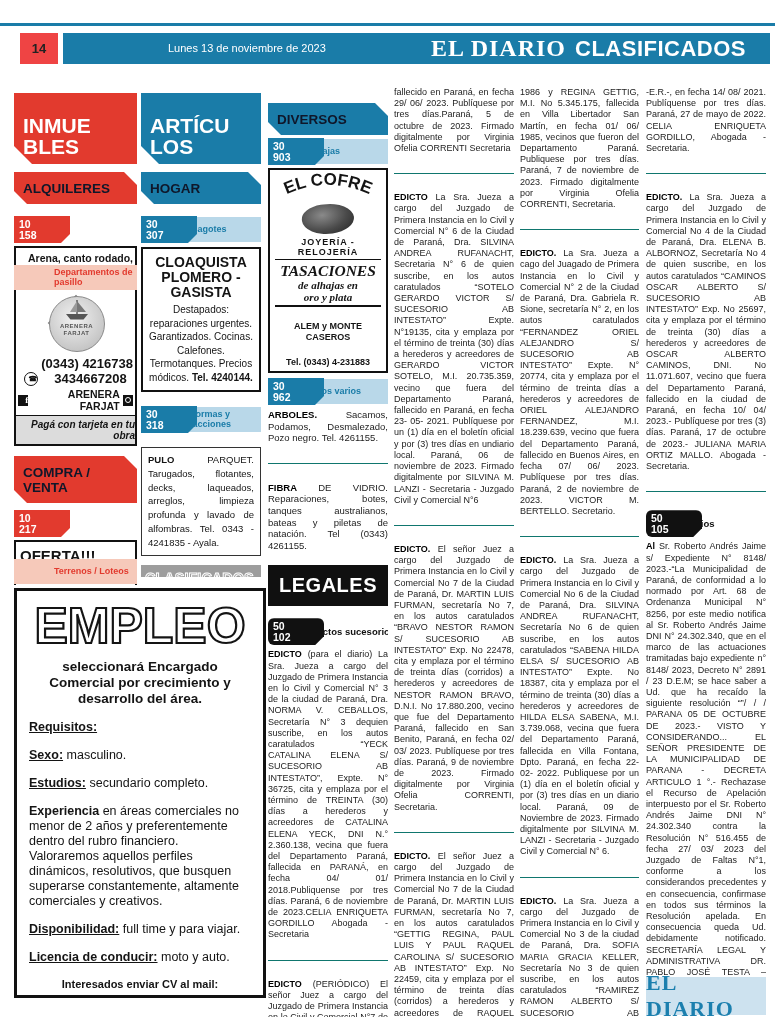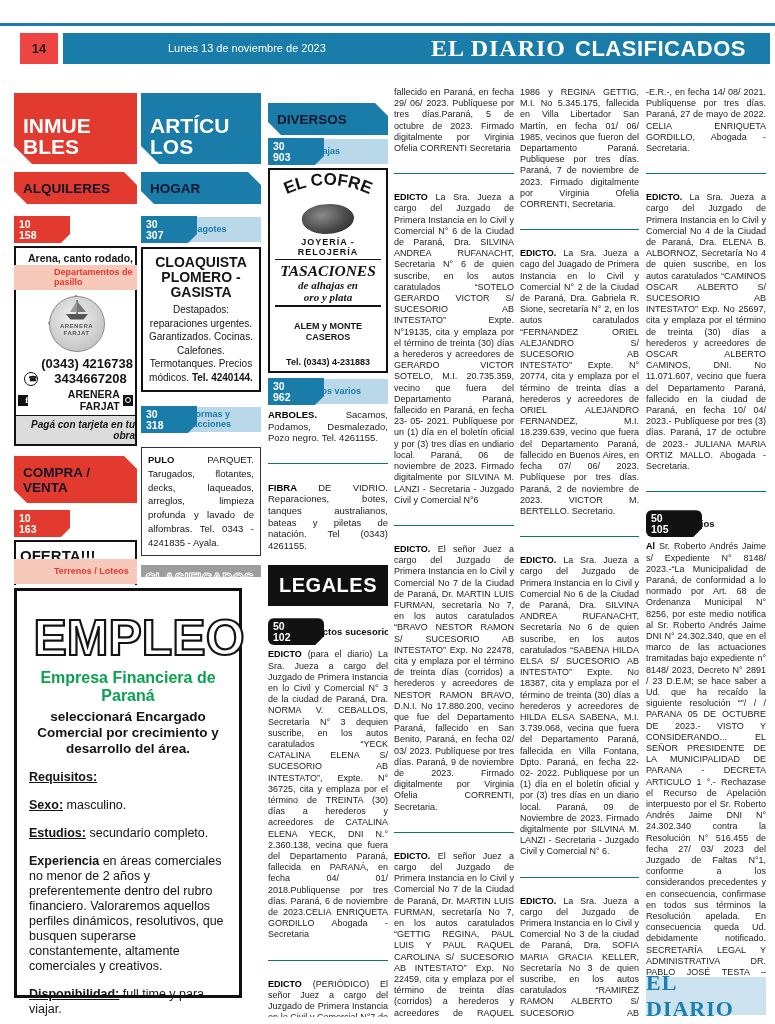--- a/index.html
+++ b/index.html
@@ -96,22 +96,22 @@
   .cofre .addr{font-weight:bold;font-size:9px;line-height:11px;margin-top:14px;}
   
   .legales-box{background:#101010;color:#fff;font-weight:bold;font-size:20px;letter-spacing:.5px;
                text-align:center;padding:9px 0;margin-top:14px;}
   .paras{margin-top:4px;}
   .body-p{margin:0 0 1px 0;text-align:justify;font-size:9px;line-height:11.2px;color:#1c1c1c;}
   .body-p b{color:#000;}
   .body-p.sep{border-bottom:1px solid #0f766e;padding-bottom:19px;margin-bottom:18px;}
   .ad-p{font-size:9.5px;line-height:11.6px;margin-top:4px;}
   
-  #empleo-box{position:absolute;left:14px;top:588px;width:228px;height:410px;border:3.5px solid #111;
-              box-sizing:border-box;background:#fff;padding:20px 12px;}
+  #empleo-box{position:absolute;left:14px;top:588px;width:252px;height:410px;border:3.5px solid #111;
+              box-sizing:border-box;background:#fff;padding:8px 12px;}
   .emp-title{text-align:center;margin-top:2px;}
   .emp-company{text-align:center;color:#0aa14f;font-weight:bold;font-size:16px;margin-top:2px;}
   .emp-intro{text-align:center;font-weight:bold;font-size:13.5px;line-height:16px;margin-top:4px;}
   .emp-item{font-size:12.5px;line-height:15px;margin-top:13px;}
   .emp-item .lbl{font-weight:bold;text-decoration:underline;}
   .emp-item .lbl.nounder{text-decoration:none;}
   .emp-cv{text-align:center;font-weight:bold;margin-top:13px;}
   .emp-cv .c1{font-size:11px;}
 </style>
 </head>
@@ -165,21 +165,21 @@
         <span>ARENERA FARJAT</span>
         <span class="ig-icon"></span>
       </div>
       <div class="pay-strip">Pagá con tarjeta en tu obra</div>
     </div>
     <div class="sub" style="margin-top:10px">COMPRA / VENTA</div>
     <div class="chip-row red" style="margin-top:7px">
       <div class="chip-strip">Terrenos / Loteos</div>
       <div class="chip">
         <div>10</div>
-        <div>163</div>
+        <div>217</div>
       </div>
     </div>
     <div class="boxad oferta">
       <div class="l1">OFERTA!!!</div>
       <div class="l1">CAROLINA</div>
       <div class="body">Dueño vende terreno, zona calle Artigas y Larralde, 400 mts2. Escrituración inmediata.</div>
 
     </div>
   </div>
 
@@ -220,21 +220,20 @@
       <div class="l2">EL DIARIO</div>
     </div>
   </div>
 
   <div id="empleo-box">
     <div class="emp-title">
       <svg width="220" height="50" viewBox="0 0 220 50">
         <text x="110" y="42" text-anchor="middle" font-family="Liberation Sans, sans-serif" font-weight="bold" font-size="50" fill="#ffffff" stroke="#141414" stroke-width="2.2">EMPLEO</text>
       </svg>
     </div>
-    <div class="emp-company">Empresa Financiera de Paraná</div>
     <div class="emp-intro">seleccionará Encargado Comercial por crecimiento y desarrollo del área.</div>
     <div class="emp-item"><span class="lbl">Requisitos:</span></div>
     <div class="emp-item"><span class="lbl">Sexo:</span>
       <span>masculino.</span></div>
     <div class="emp-item"><span class="lbl">Estudios:</span>
       <span>secundario completo.</span></div>
     <div class="emp-item"><span class="lbl nounder">Experiencia</span>
       <span>en áreas comerciales no menor de 2 años y preferentemente dentro del rubro financiero. Valoraremos aquellos perfiles dinámicos, resolutivos, que busquen superarse constantemente, altamente comerciales y creativos.</span></div>
     <div class="emp-item"><span class="lbl">Disponibilidad:</span>
       <span>full time y para viajar.</span></div>

